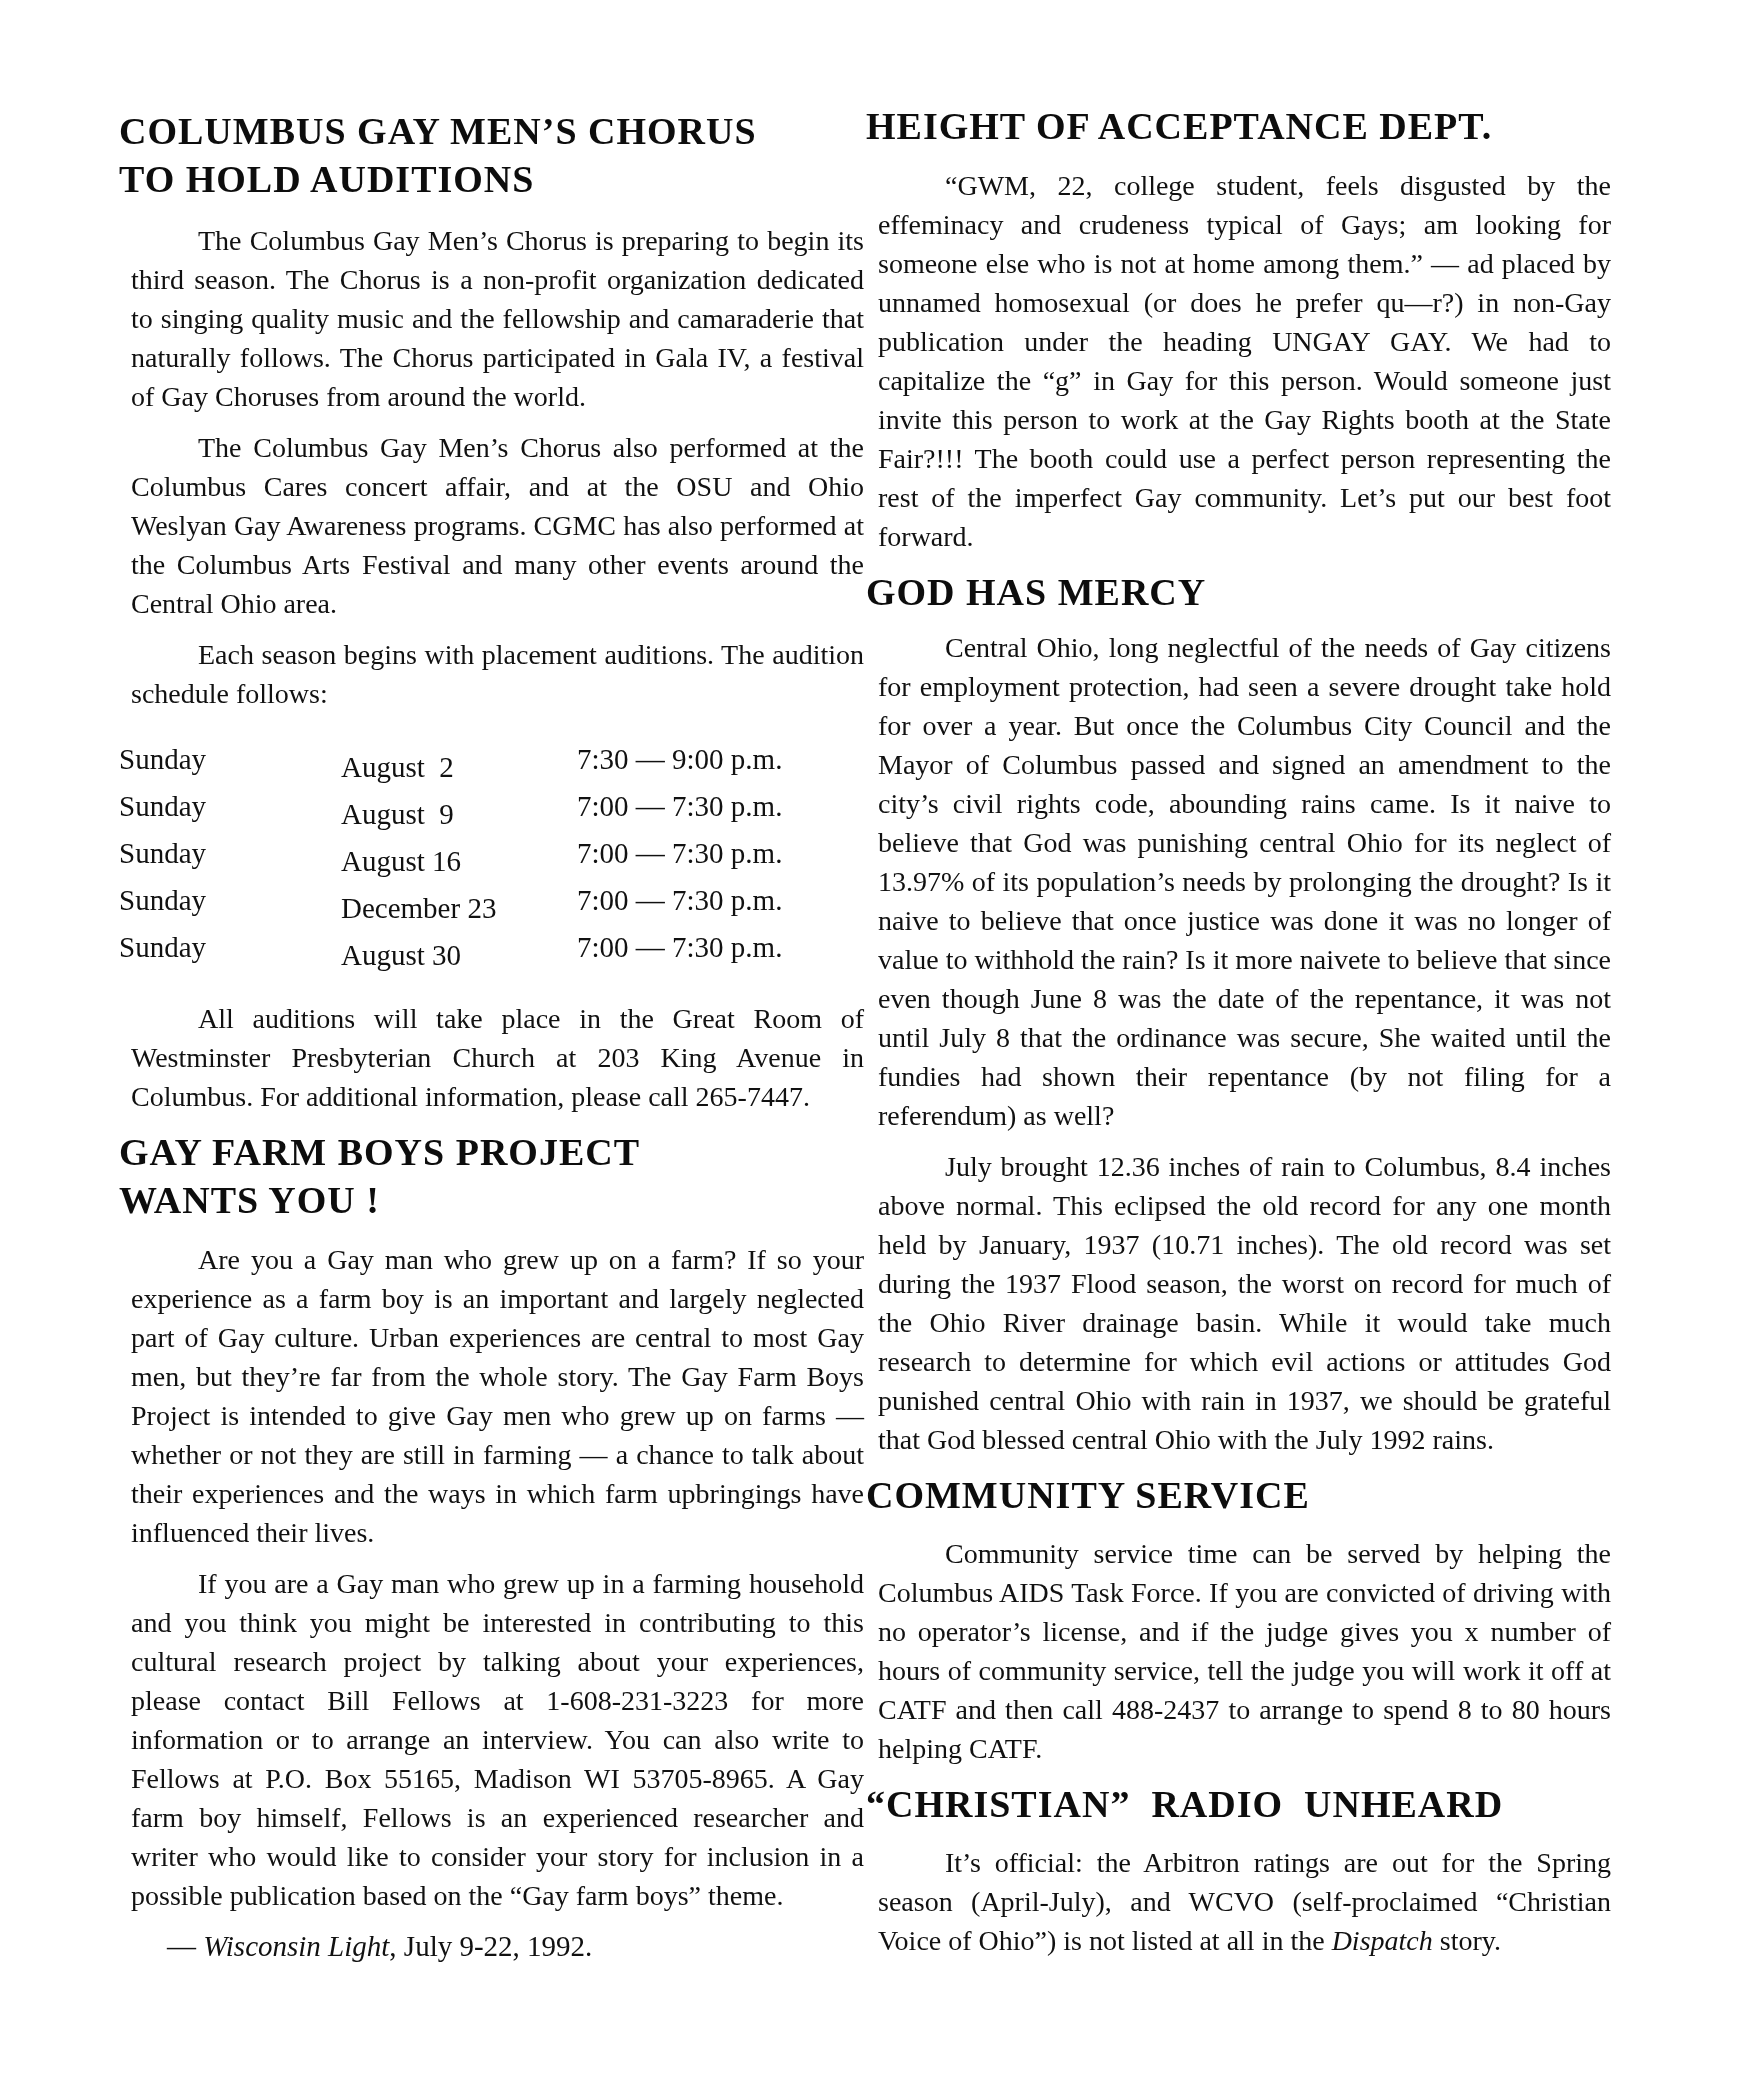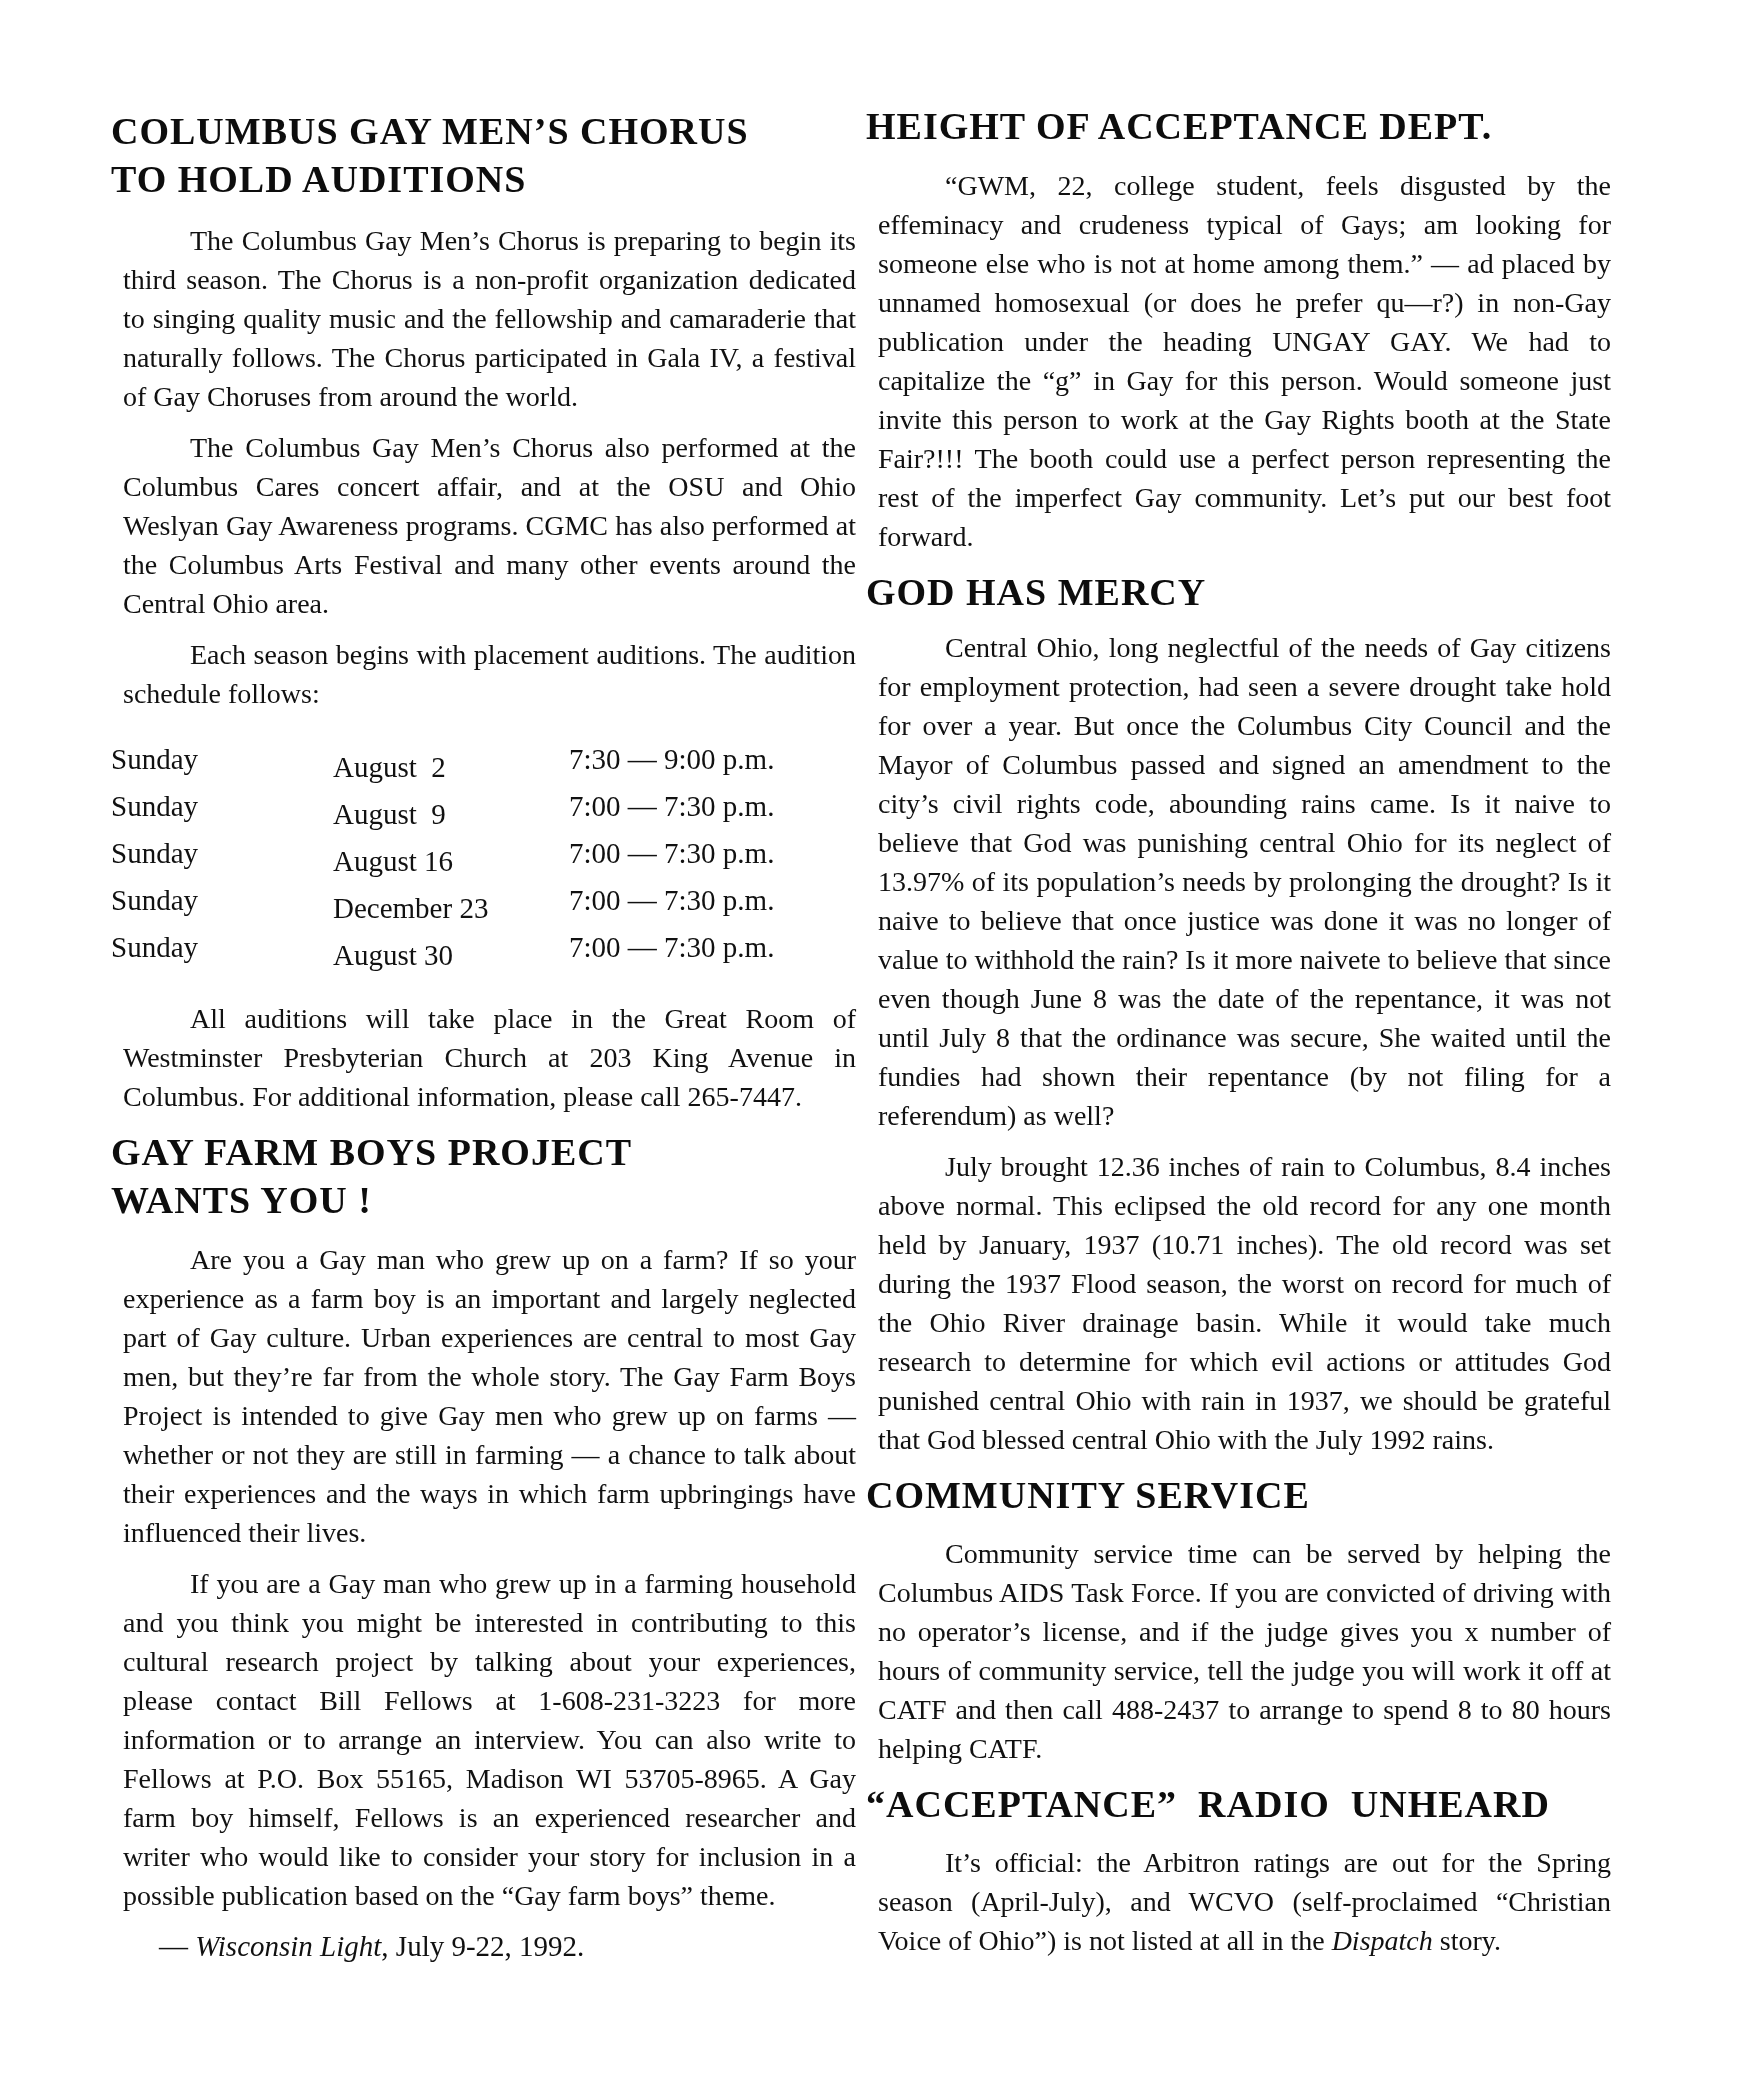--- a/index.html
+++ b/index.html
@@ -1,21 +1,21 @@
 <!DOCTYPE html>
 <html style="font-size:7.8px"><head>
 <meta charset="utf-8">
 <style>
   html, body { margin: 0; padding: 0; background: #ffffff; }
   body {
     width: 1743px; height: 2097px; position: relative; overflow: hidden;
     font-family: "Liberation Serif", "DejaVu Serif", serif; color: #111111;
   }
   .col { position: absolute; top: 107px; }
-  .col-left { left: 111px; width: 757px; }
+  .col-left { left: 119px; width: 757px; }
   .col-right { left: 866px; width: 757px; top: 102px; }
   h2 {
     font-family: "Liberation Serif", serif; font-weight: bold;
     font-size: 38px; line-height: 48px; margin: 0; letter-spacing: 1px;
     color: #0d0d0d;
   }
   p {
     font-size: 28px; line-height: 39px; margin: 12px;
     text-align: justify; text-indent: 67px;
   }
@@ -102,18 +102,18 @@
     <p>July brought 12.36 inches of rain to Columbus, 8.4 inches above normal. This eclipsed the old record for any one month held by January, 1937 (10.71 inches). The old record was set during the 1937 Flood season, the worst on record for much of the Ohio River drainage basin. While it would take much research to determine for which evil actions or attitudes God punished central Ohio with rain in 1937, we should be grateful that God blessed central Ohio with the July 1992 rains.</p>
   </section>
 
   <section>
     <h2>COMMUNITY SERVICE</h2>
     <div style="height:2.9px"></div>
     <p>Community service time can be served by helping the Columbus AIDS Task Force. If you are convicted of driving with no operator’s license, and if the judge gives you x number of hours of community service, tell the judge you will work it off at CATF and then call 488-2437 to arrange to spend 8 to 80 hours helping CATF.</p>
   </section>
 
   <section>
-    <h2 style="white-space:pre">“ACCEPTANCE”  RADIO  UNHEARD</h2>
+    <h2 style="white-space:pre">“CHRISTIAN”  RADIO  UNHEARD</h2>
     <div style="height:2.9px"></div>
     <p><span>It’s official: the Arbitron ratings are out for the Spring season (April-July), and WCVO (self-proclaimed “Christian Voice of Ohio”) is not listed at all in the </span><em>Dispatch</em><span>  story.</span></p>
   </section>
 </div>
 
 
 </body></html>

